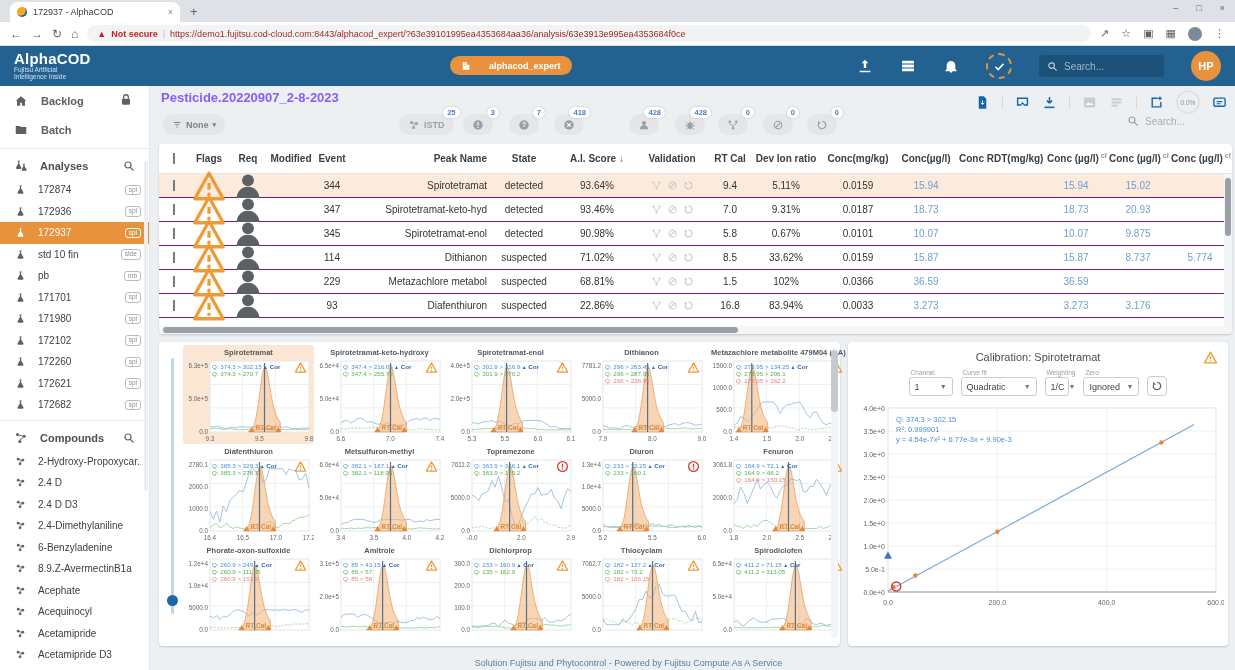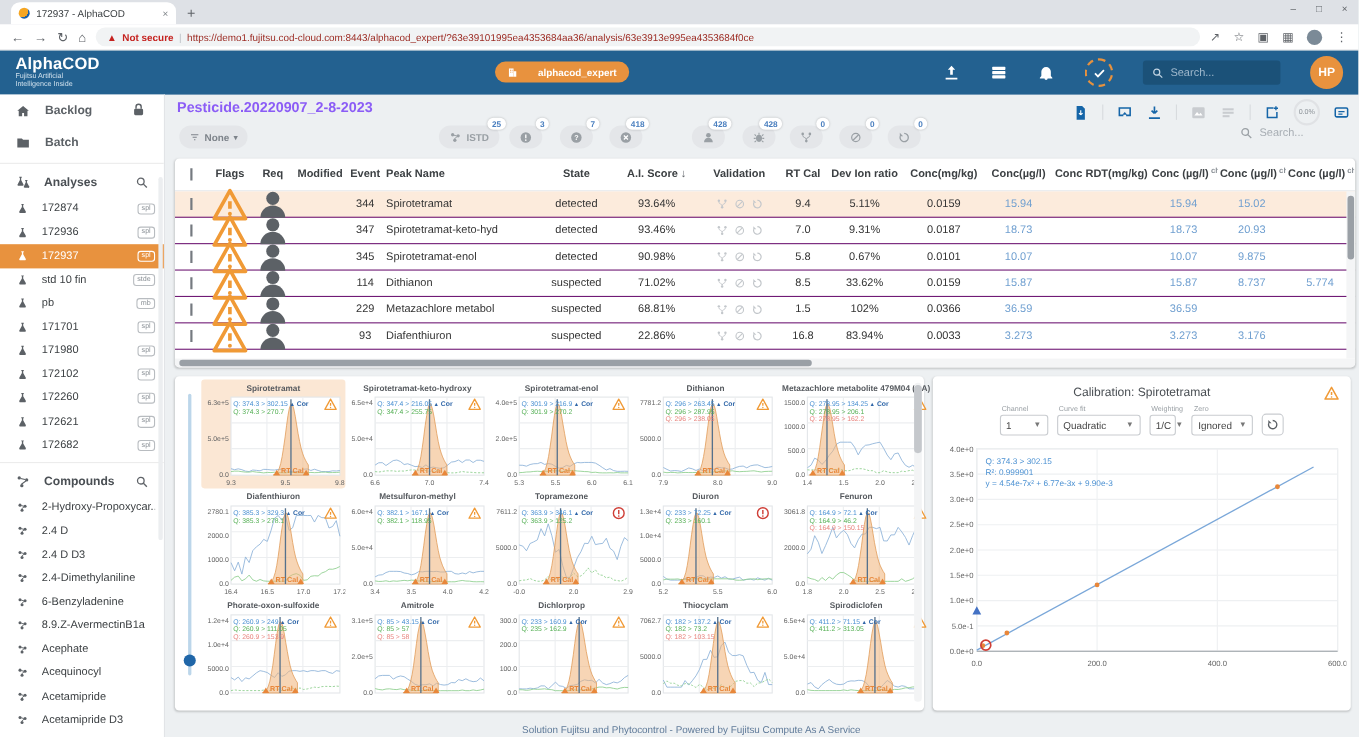--- a/index.html
+++ b/index.html
@@ -2,21 +2,21 @@
 <html><head>
 <meta charset="utf-8">
 <style>
 *{box-sizing:border-box;margin:0;padding:0}
 html,body{width:1235px;height:670px;overflow:hidden}
 body{font-family:"Liberation Sans",sans-serif;background:#edf0f2;position:relative;font-size:10px;color:#333}
 svg{display:block}
 .ic svg{width:100%;height:100%;fill:currentColor}
 
 .tabstrip{height:22px;background:#dee1e6;display:flex;align-items:flex-end;padding-left:10px;position:relative}
-.tab{width:150px;height:20px;background:#fff;border-radius:8px 8px 0 0;display:flex;align-items:center;gap:6px;padding:0 7px;font-size:9px;color:#3c4043}
+.tab{width:170px;height:20px;background:#fff;border-radius:8px 8px 0 0;display:flex;align-items:center;gap:6px;padding:0 7px;font-size:9px;color:#3c4043}
 .favicon{width:10px;height:10px;border-radius:50%;background:radial-gradient(circle at 35% 35%,#f5a623 55%,#1a5fa8 56%);flex:none}
 .tabtitle{flex:1;white-space:nowrap;overflow:hidden}
 .tabclose{color:#80868b;font-size:9px;cursor:pointer}
 .newtab{color:#5f6368;font-size:13px;margin:0 0 3px 10px}
 .wincontrols{position:absolute;right:10px;top:3px;display:flex;gap:18px;color:#5f6368;font-size:9px}
 .urlbar{height:24px;background:#fff;display:flex;align-items:center;gap:9px;padding:0 10px;border-bottom:1px solid #dadce0}
 .navic{color:#5f6368;font-size:12px}
 .address{flex:1;height:17px;background:#f1f3f4;border-radius:9px;display:flex;align-items:center;gap:5px;padding:0 10px;font-size:9px;overflow:hidden;white-space:nowrap}
 .nsx{color:#c5221f;font-weight:bold}
 .urltxt{color:#9c2b23}
@@ -71,21 +71,21 @@
 .tsearch{position:absolute;right:0;top:1px;width:100px;display:flex;align-items:center;gap:6px;color:#9aa0a5}
 .tsearch .ic{width:12px;height:12px}
 .tsearch input{border:none;outline:none;background:transparent;font-size:10px;width:75px;color:#555}
 .tsearch input::placeholder{color:#a7adb3}
 
 .tablecard{position:absolute;left:8px;top:58px;width:1073px;height:190px;background:#fff;border-radius:4px;box-shadow:0 1px 2px rgba(0,0,0,.18);overflow:hidden}
 .trow{display:grid;grid-template-columns:30px 40px 38px 48px 34px 140px 70px 76px 74px 42px 70px 74px 62px 88px 62px 62px 62px 52px 14px;align-items:center;height:24px;border-bottom:1px solid #701a75;font-size:10px}
 .trow.thead{height:30px;font-weight:bold;color:#3c4043;border-bottom:1px solid #e3e5e8;font-size:10px}
 .trow.sel{background:#fcebdc}
 .tcell{text-align:center;padding:0 2px;white-space:nowrap;overflow:hidden}
-.tcell.left{text-align:left}
+.tcell.left{text-align:right}
 .cbx{width:13px;height:13px;border:1.5px solid #757a80;border-radius:2px;margin:0 auto}
 .rowic{width:13px;height:13px;margin:0 auto}
 .warnic{color:#f09a36}
 .useric{color:#5c6166}
 .valic{display:flex;gap:5px;justify-content:center;color:#c3c7cb}
 .valic .ic{width:11px;height:11px}
 .blue{color:#6f9fd0}
 .hscroll{position:absolute;left:0;bottom:0;height:8px;width:100%;background:#f4f5f6}
 .hthumb{position:absolute;left:4px;top:1px;height:6px;width:575px;background:#9aa0a6;border-radius:3px}
 .vscroll{position:absolute;right:0;top:30px;bottom:8px;width:8px;background:#f4f5f6}

